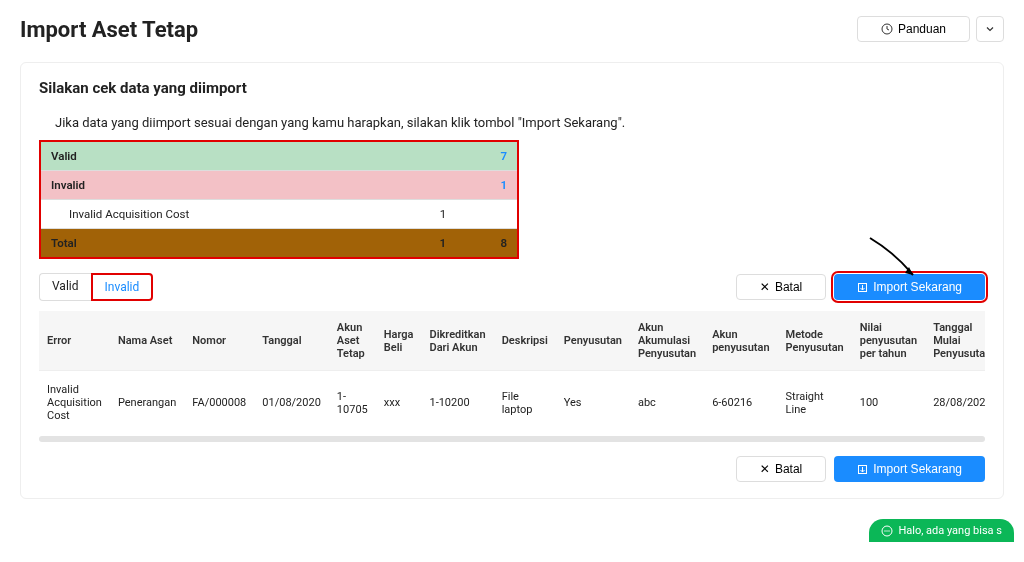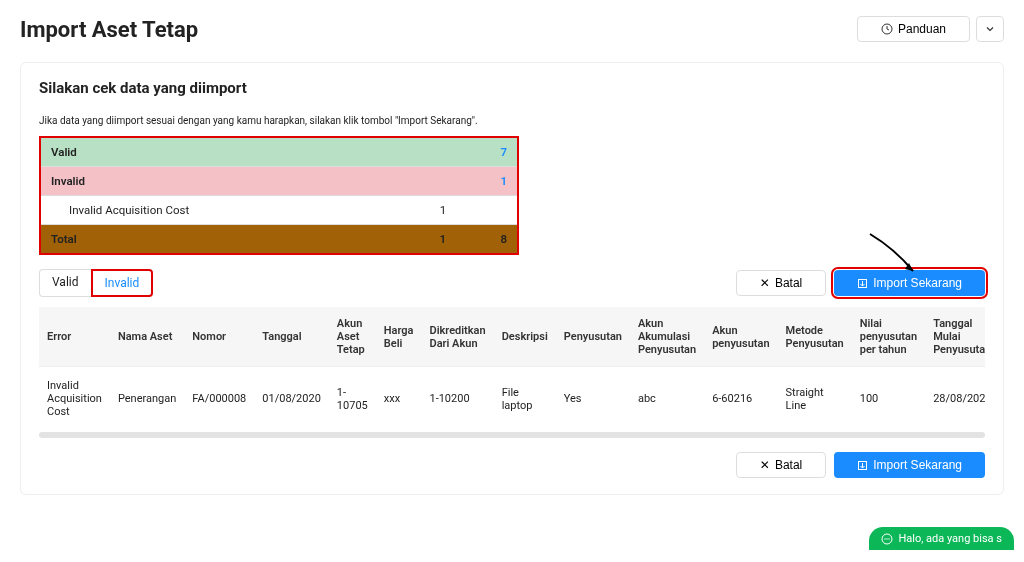--- a/index.html
+++ b/index.html
@@ -15,21 +15,21 @@
 .step-num { width: 18px; height: 18px; border-radius: 50%; display: inline-flex; align-items: center; justify-content: center; font-size: 10px; }
 .step-done .step-num { border: 1.5px solid #1a8cff; color: #1a8cff; background: #fff; }
 .step-active .step-num { background: #1a8cff; color: #fff; }
 .step-pending .step-num { border: 1.5px solid #ccc; color: #999; }
 .step-pending { color: #aaa; }
 .step-line { flex: 1; height: 1.5px; background: #1a8cff; margin: 0 8px; }
 .step-line.pending { background: #ddd; }
 .highlight-box { border: 2px solid #e10000; padding: 2px 6px; border-radius: 2px; }
 .card { border: 1px solid #eee; border-radius: 6px; padding: 16px 18px; }
 .card-title { font-size: 15px; font-weight: 700; margin-bottom: 18px; }
-.card-hint { font-size: 10px; margin-bottom: 10px; }
+.card-hint { font-size: 13px; margin-bottom: 10px; margin-left: 16px; }
 .summary-box { border: 2px solid #e10000; width: 480px; border-collapse: collapse; margin-bottom: 14px; }
 .summary-box tr td { padding: 7px 10px; border-bottom: 1px solid #ddd; font-size: 11.5px; }
 .summary-box tr:last-child td { border-bottom: none; }
 .row-valid { background: #b8e0c4; font-weight: 600; }
 .row-invalid { background: #f3c1c6; font-weight: 600; }
 .row-total { background: #a16207; font-weight: 600; }
 .tabs-row { display: flex; justify-content: space-between; align-items: center; margin-bottom: 10px; }
 .tabs { display: flex; }
 .tab { padding: 5px 12px; border: 1px solid #ddd; border-right: none; font-size: 12px; cursor: pointer; }
 .tab:first-child { border-radius: 4px 0 0 4px; }
@@ -38,21 +38,21 @@
 .tab-highlight { border: 2px solid #e10000 !important; }
 .btn-primary { background: #1a8cff; color: #fff; border: none; }
 .btn-highlight { outline: 2px solid #e10000; outline-offset: 1px; }
 .data-table { width: 100%; overflow-x: auto; }
 .data-table table { width: 100%; border-collapse: collapse; font-size: 11px; }
 .data-table th { background: #f6f6f6; padding: 10px 8px; text-align: left; font-weight: 600; color: #333; }
 .data-table td { padding: 12px 8px; border-top: 1px solid #eee; }
 .scroll-hint { height: 6px; background: #e3e3e3; border-radius: 3px; margin-top: 2px; }
 .footer-btns { display: flex; justify-content: flex-end; gap: 8px; margin-top: 14px; }
 .arrow { position: absolute; }
-.chat-pill { position: fixed; bottom: 12px; right: 10px; background: #0bb757; color: #fff; padding: 5px 12px; border-radius: 14px 14px 0 0; font-size: 11px; display: flex; align-items: center; gap: 5px; }
+.chat-pill { position: fixed; bottom: 20px; right: 10px; background: #0bb757; color: #fff; padding: 5px 12px; border-radius: 14px 14px 0 0; font-size: 11px; display: flex; align-items: center; gap: 5px; }
 .num-right { text-align: right; }
 .num-link { color: #1a8cff; }
 svg { display: block; }
 </style>
 </head>
 <body>
 
 <div class="page">
   <div class="header">
     <div class="title">Import Aset Tetap</div>

